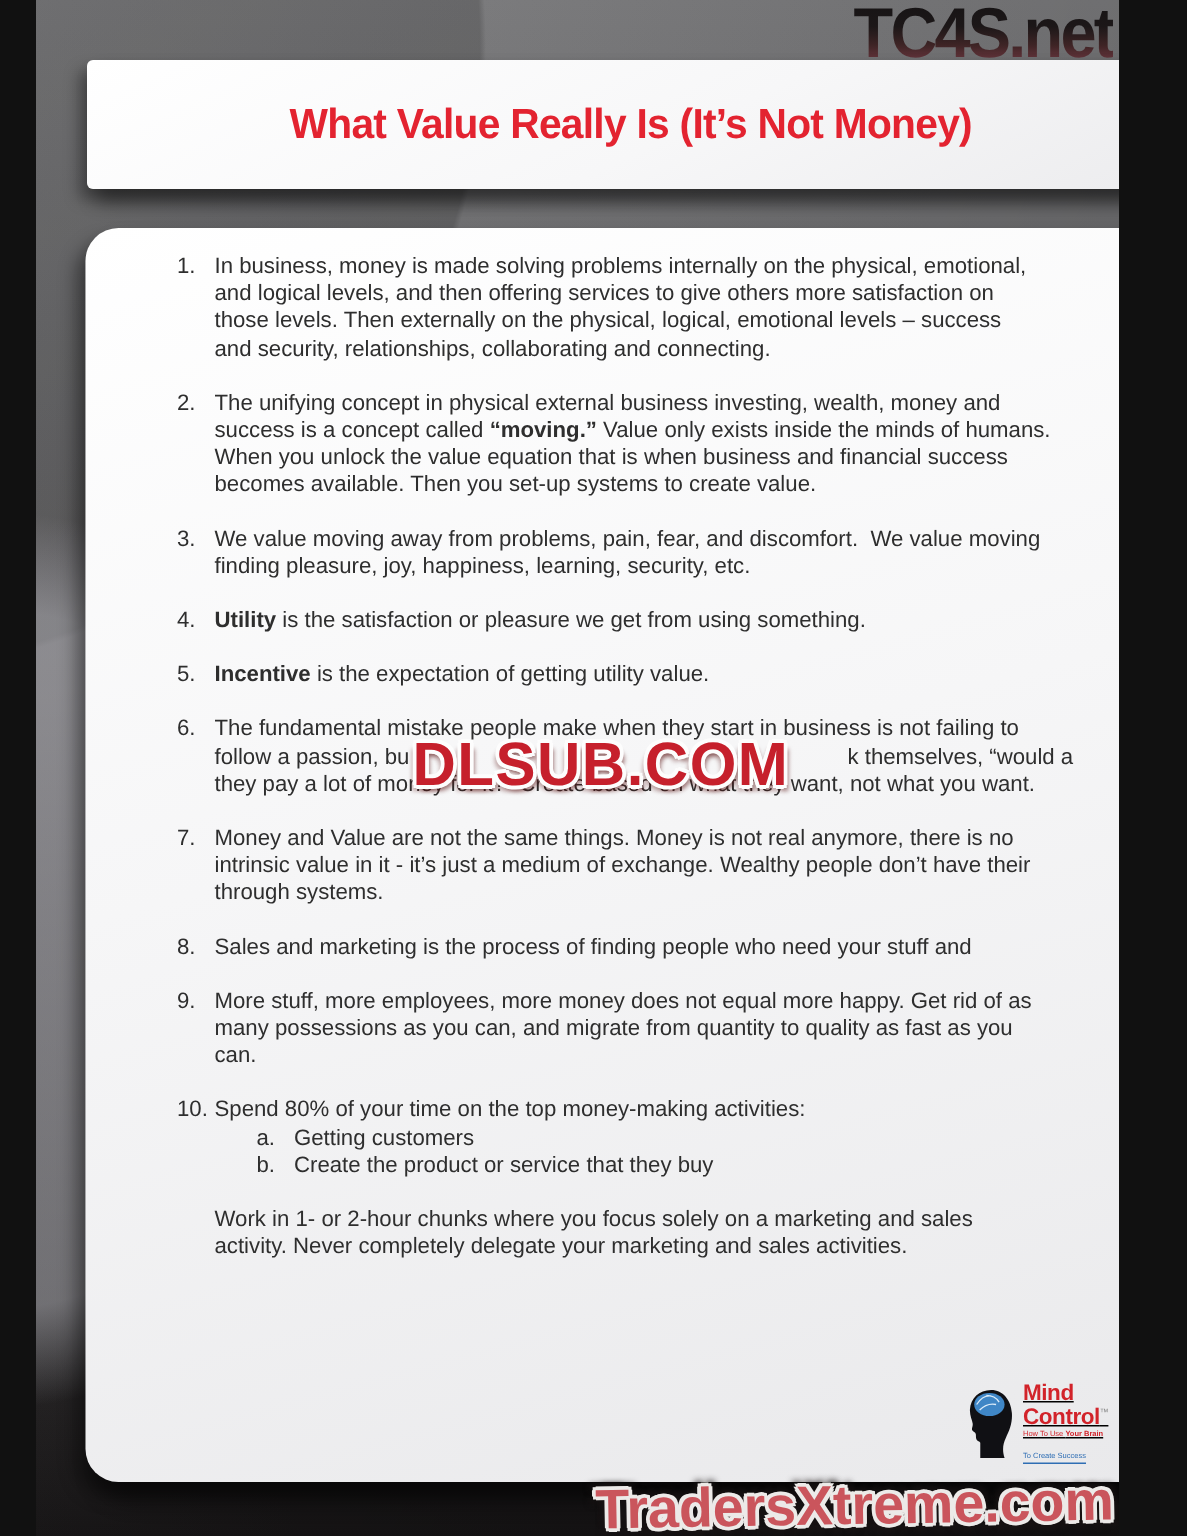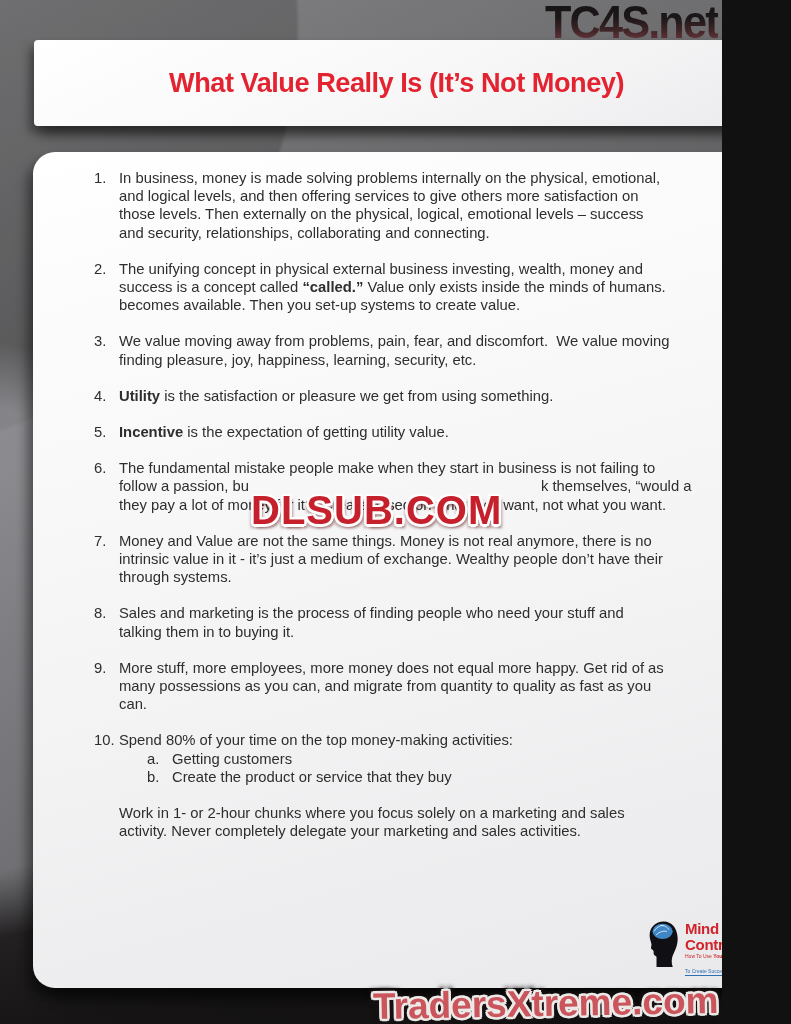--- a/index.html
+++ b/index.html
@@ -4,20 +4,21 @@
 <style>
   html,body{margin:0;padding:0;background:#111;}
   .page{
     position:relative;width:722px;height:1024px;overflow:hidden;
     font-family:"Liberation Sans",sans-serif;
     background:
       radial-gradient(circle 300px at -40px 640px, rgba(170,170,176,0.55) 0 78%, rgba(170,170,176,0) 100%),
       radial-gradient(circle 420px at -120px 30px, rgba(0,0,0,0.16) 0 99%, rgba(0,0,0,0) 100%),
       linear-gradient(115deg, rgba(255,255,255,0.05) 0%, rgba(0,0,0,0.10) 55%, rgba(0,0,0,0.22) 100%),
       linear-gradient(180deg,#7d7d7f 0%,#6e6e70 26%,#646264 45%,#4c4a4c 60%,#323031 78%,#232122 90%,#161415 100%);
+    margin-left: 24px;
   }
 
   
   .tc4s{
     position:absolute;top:-2px;right:4px;
     font-size:47px;font-weight:bold;letter-spacing:-2px;line-height:1;
     transform:scaleX(0.92);transform-origin:100% 0;
     background:linear-gradient(180deg,#121011 0%,#191415 42%,#3c2122 68%,#63333a 88%,#6e3b41 100%);
     -webkit-background-clip:text;background-clip:text;color:transparent;
     opacity:0.96;
@@ -67,21 +68,21 @@
   .num{position:absolute;left:-1px;top:0;}
   .tline{white-space:pre;}
   .b{font-weight:bold;}
   .i{}
   .gap{display:inline-block;height:1px;}
   .subli{position:relative;margin-left:28px;padding-left:25px;}
   .sub-letter{position:absolute;left:0;top:0;}
   .closing{margin-left:24px;margin-top:18px;}
 
   
-  .mc-logo{position:absolute;left:645px;top:920px;display:flex;align-items:flex-start;z-index:20;}
+  .mc-logo{position:absolute;left:618px;top:920px;display:flex;align-items:flex-end;z-index:20;text-decoration:underline;}
   .mc-head{margin-right:4px;}
   .mc-text{padding-top:2px;}
   .mc-brand{font-weight:bold;font-size:15px;line-height:13.5px;letter-spacing:-0.3px;}
   .mc-tm{font-size:6px;vertical-align:super;color:#8a8a8a;font-weight:normal;}
   .mc-tag1{margin-top:2px;font-size:5px;line-height:6px;}
   .mc-tag2{font-size:5px;line-height:6px;border-bottom:0.5px solid #2f6eb4;display:inline-block;padding-bottom:1px;}
 </style>
 </head>
 <body>
 
@@ -98,21 +99,22 @@
         <div class="li">
           <span class="num">1.</span>
           <div class="tline"><span>In business, money is made solving problems internally on the physical, emotional,</span></div>
           <div class="tline"><span>and logical levels, and then offering services to give others more satisfaction on</span></div>
           <div class="tline"><span>those levels. Then externally on the physical, logical, emotional levels – success</span></div>
           <div class="tline"><span>and security, relationships, collaborating and connecting.</span></div>
         </div>
         <div class="li">
           <span class="num">2.</span>
           <div class="tline"><span>The unifying concept in physical external business investing, wealth, money and</span></div>
-          <div class="tline"><span>success is a concept called </span><span class="b">“called.”</span><span> Value only exists inside the minds of humans.</span></div>
+          <div class="tline"><span>success is a concept called </span><span class="b">“moving.”</span><span> Value only exists inside the minds of humans.</span></div>
+          <div class="tline"><span>When you unlock the value equation that is when business and financial success</span></div>
           <div class="tline"><span>becomes available. Then you set-up systems to create value.</span></div>
         </div>
         <div class="li">
           <span class="num">3.</span>
           <div class="tline"><span>We value </span><span class="i">moving away</span><span> from problems, pain, fear, and discomfort.  We value </span><span class="i">moving</span></div>
           <div class="tline"><span class="i">finding</span><span> pleasure, joy, happiness, learning, security, etc.</span></div>
         </div>
         <div class="li">
           <span class="num">4.</span>
           <div class="tline"><span class="b">Utility</span><span> is the satisfaction or pleasure we get from using something.</span></div>
@@ -129,21 +131,20 @@
         </div>
         <div class="li">
           <span class="num">7.</span>
           <div class="tline"><span>Money and Value are not the same things. Money is not real anymore, there is no</span></div>
           <div class="tline"><span>intrinsic value in it - it’s just a medium of exchange. Wealthy people don’t have their</span></div>
           <div class="tline"><span>through systems.</span></div>
         </div>
         <div class="li">
           <span class="num">8.</span>
           <div class="tline"><span>Sales and marketing is the process of finding people who need your stuff and</span></div>
-          <div class="tline"><span>talking them in to buying it.</span></div>
         </div>
         <div class="li">
           <span class="num">9.</span>
           <div class="tline"><span>More stuff, more employees, more money does not equal more happy. Get rid of as</span></div>
           <div class="tline"><span>many possessions as you can, and migrate from quantity to quality as fast as you</span></div>
           <div class="tline"><span>can.</span></div>
         </div>
         <div class="li">
           <span class="num">10.</span>
           <div class="tline"><span>Spend 80% of your time on the top money-making activities:</span></div>

